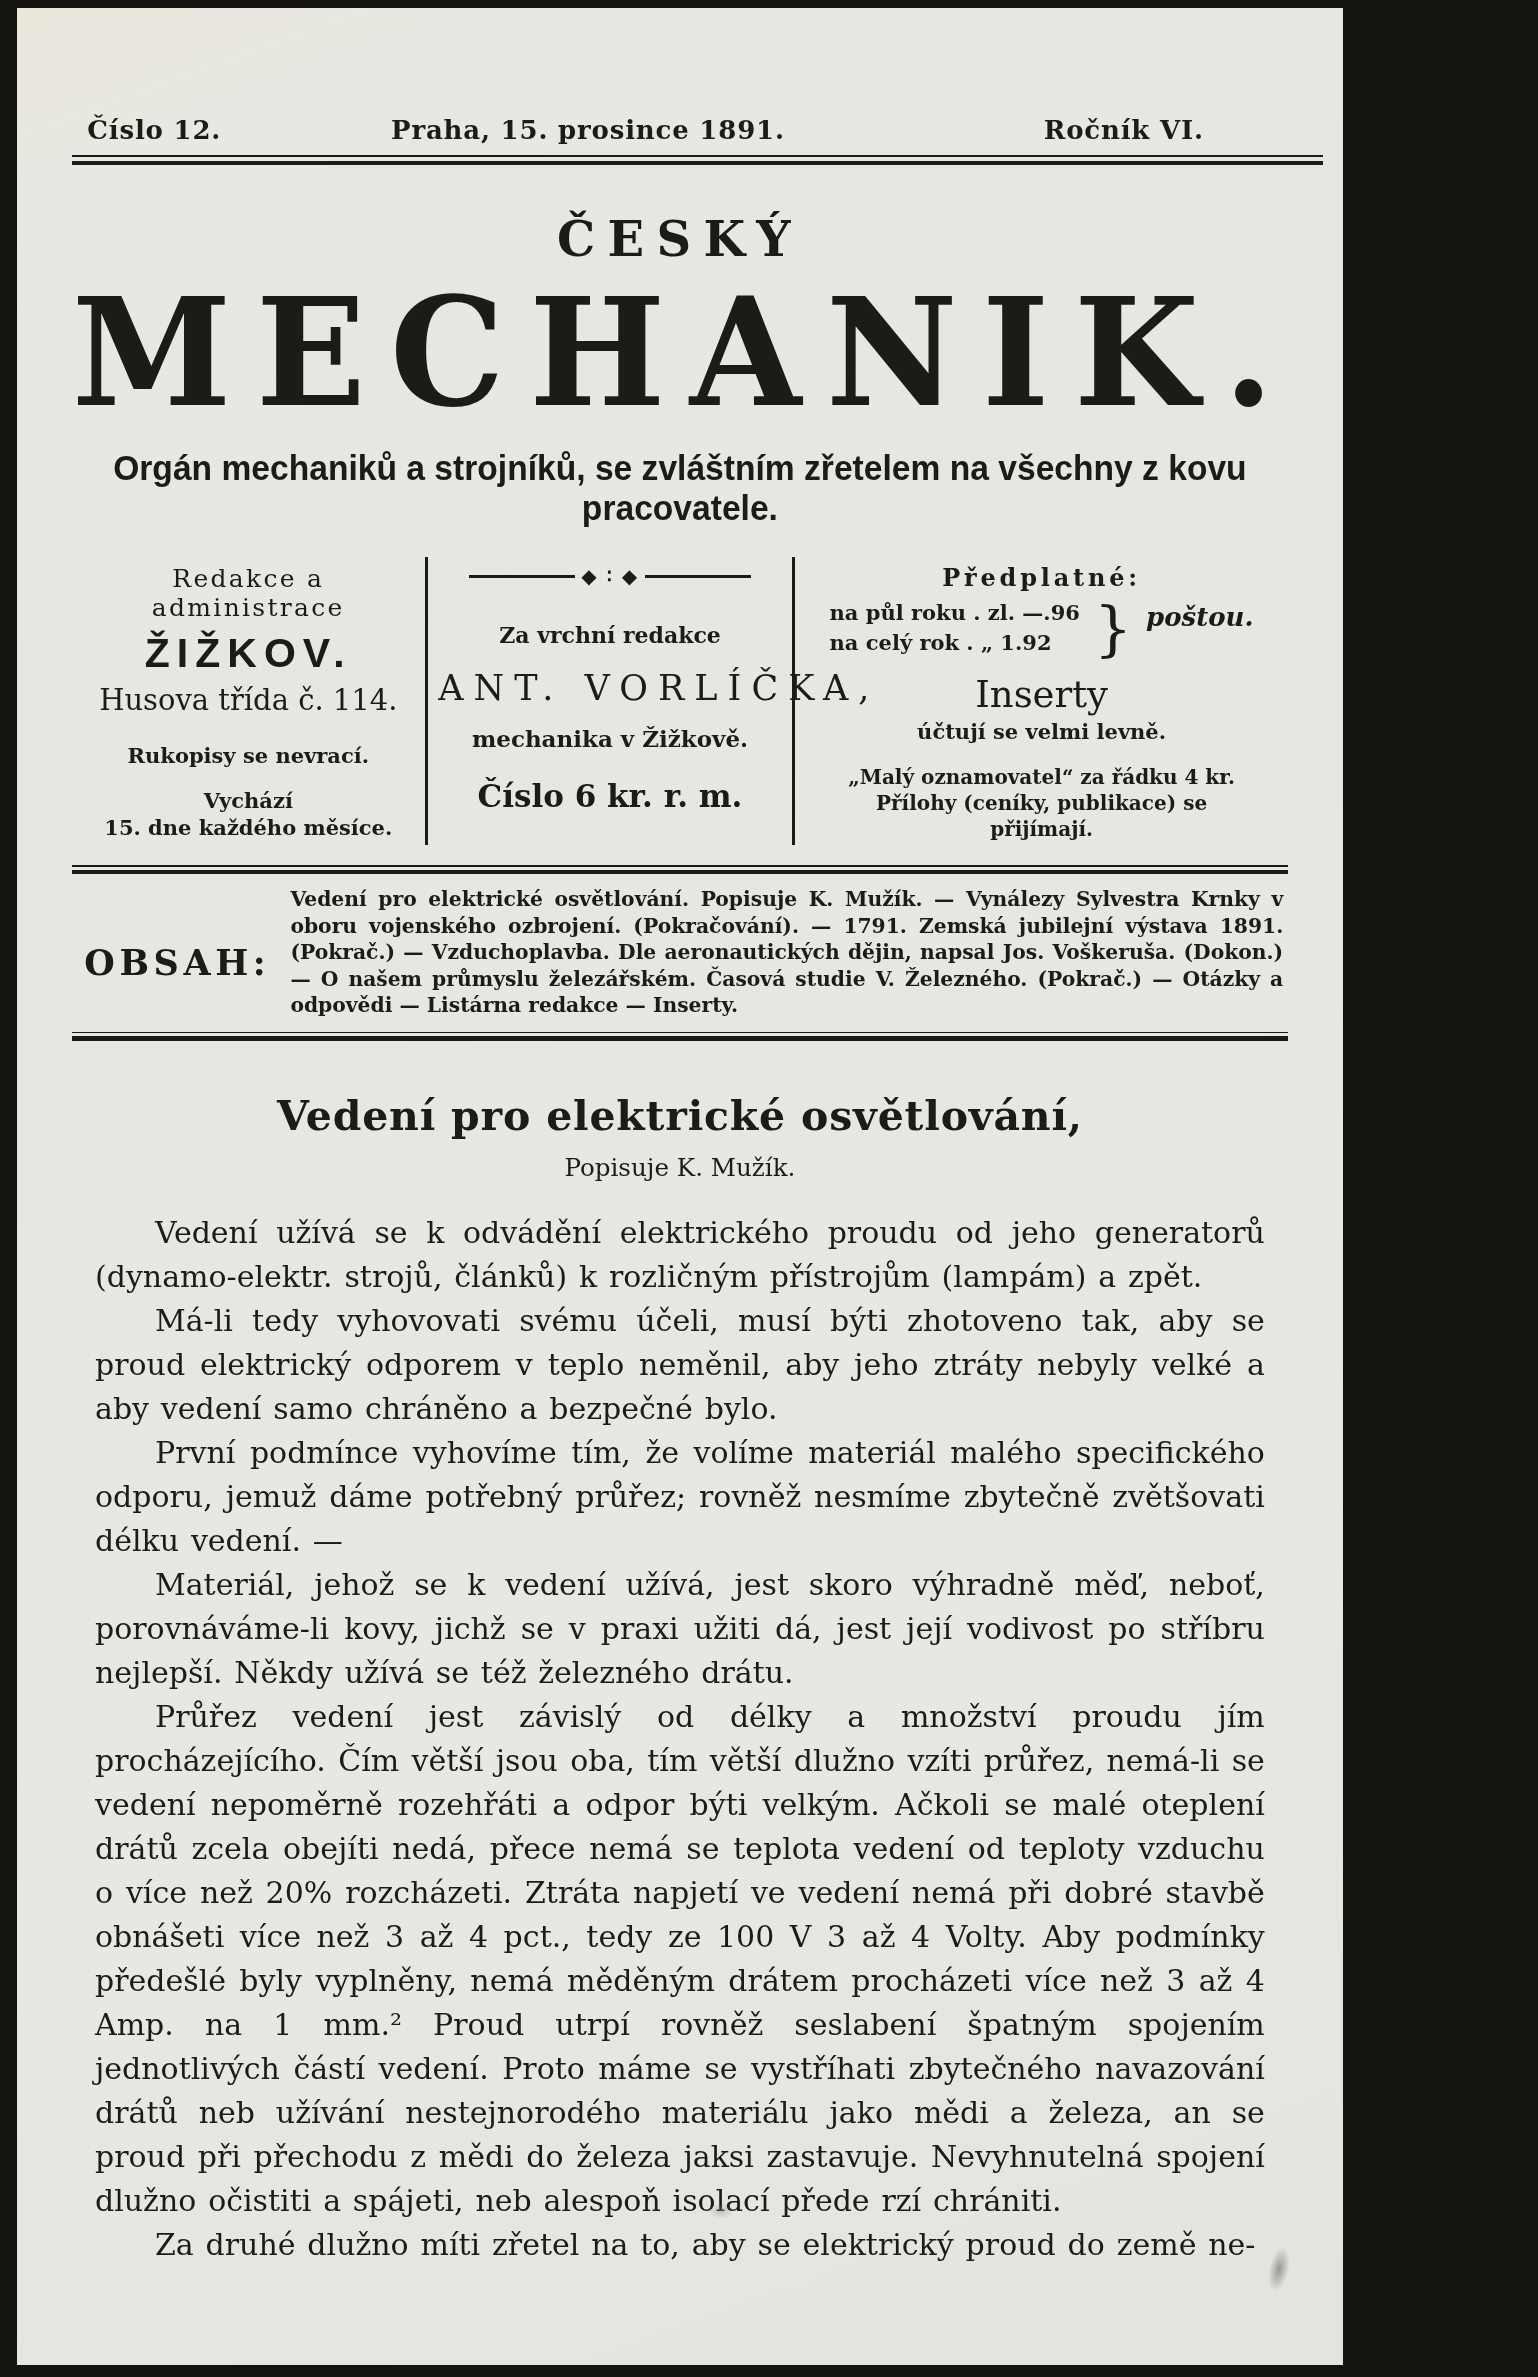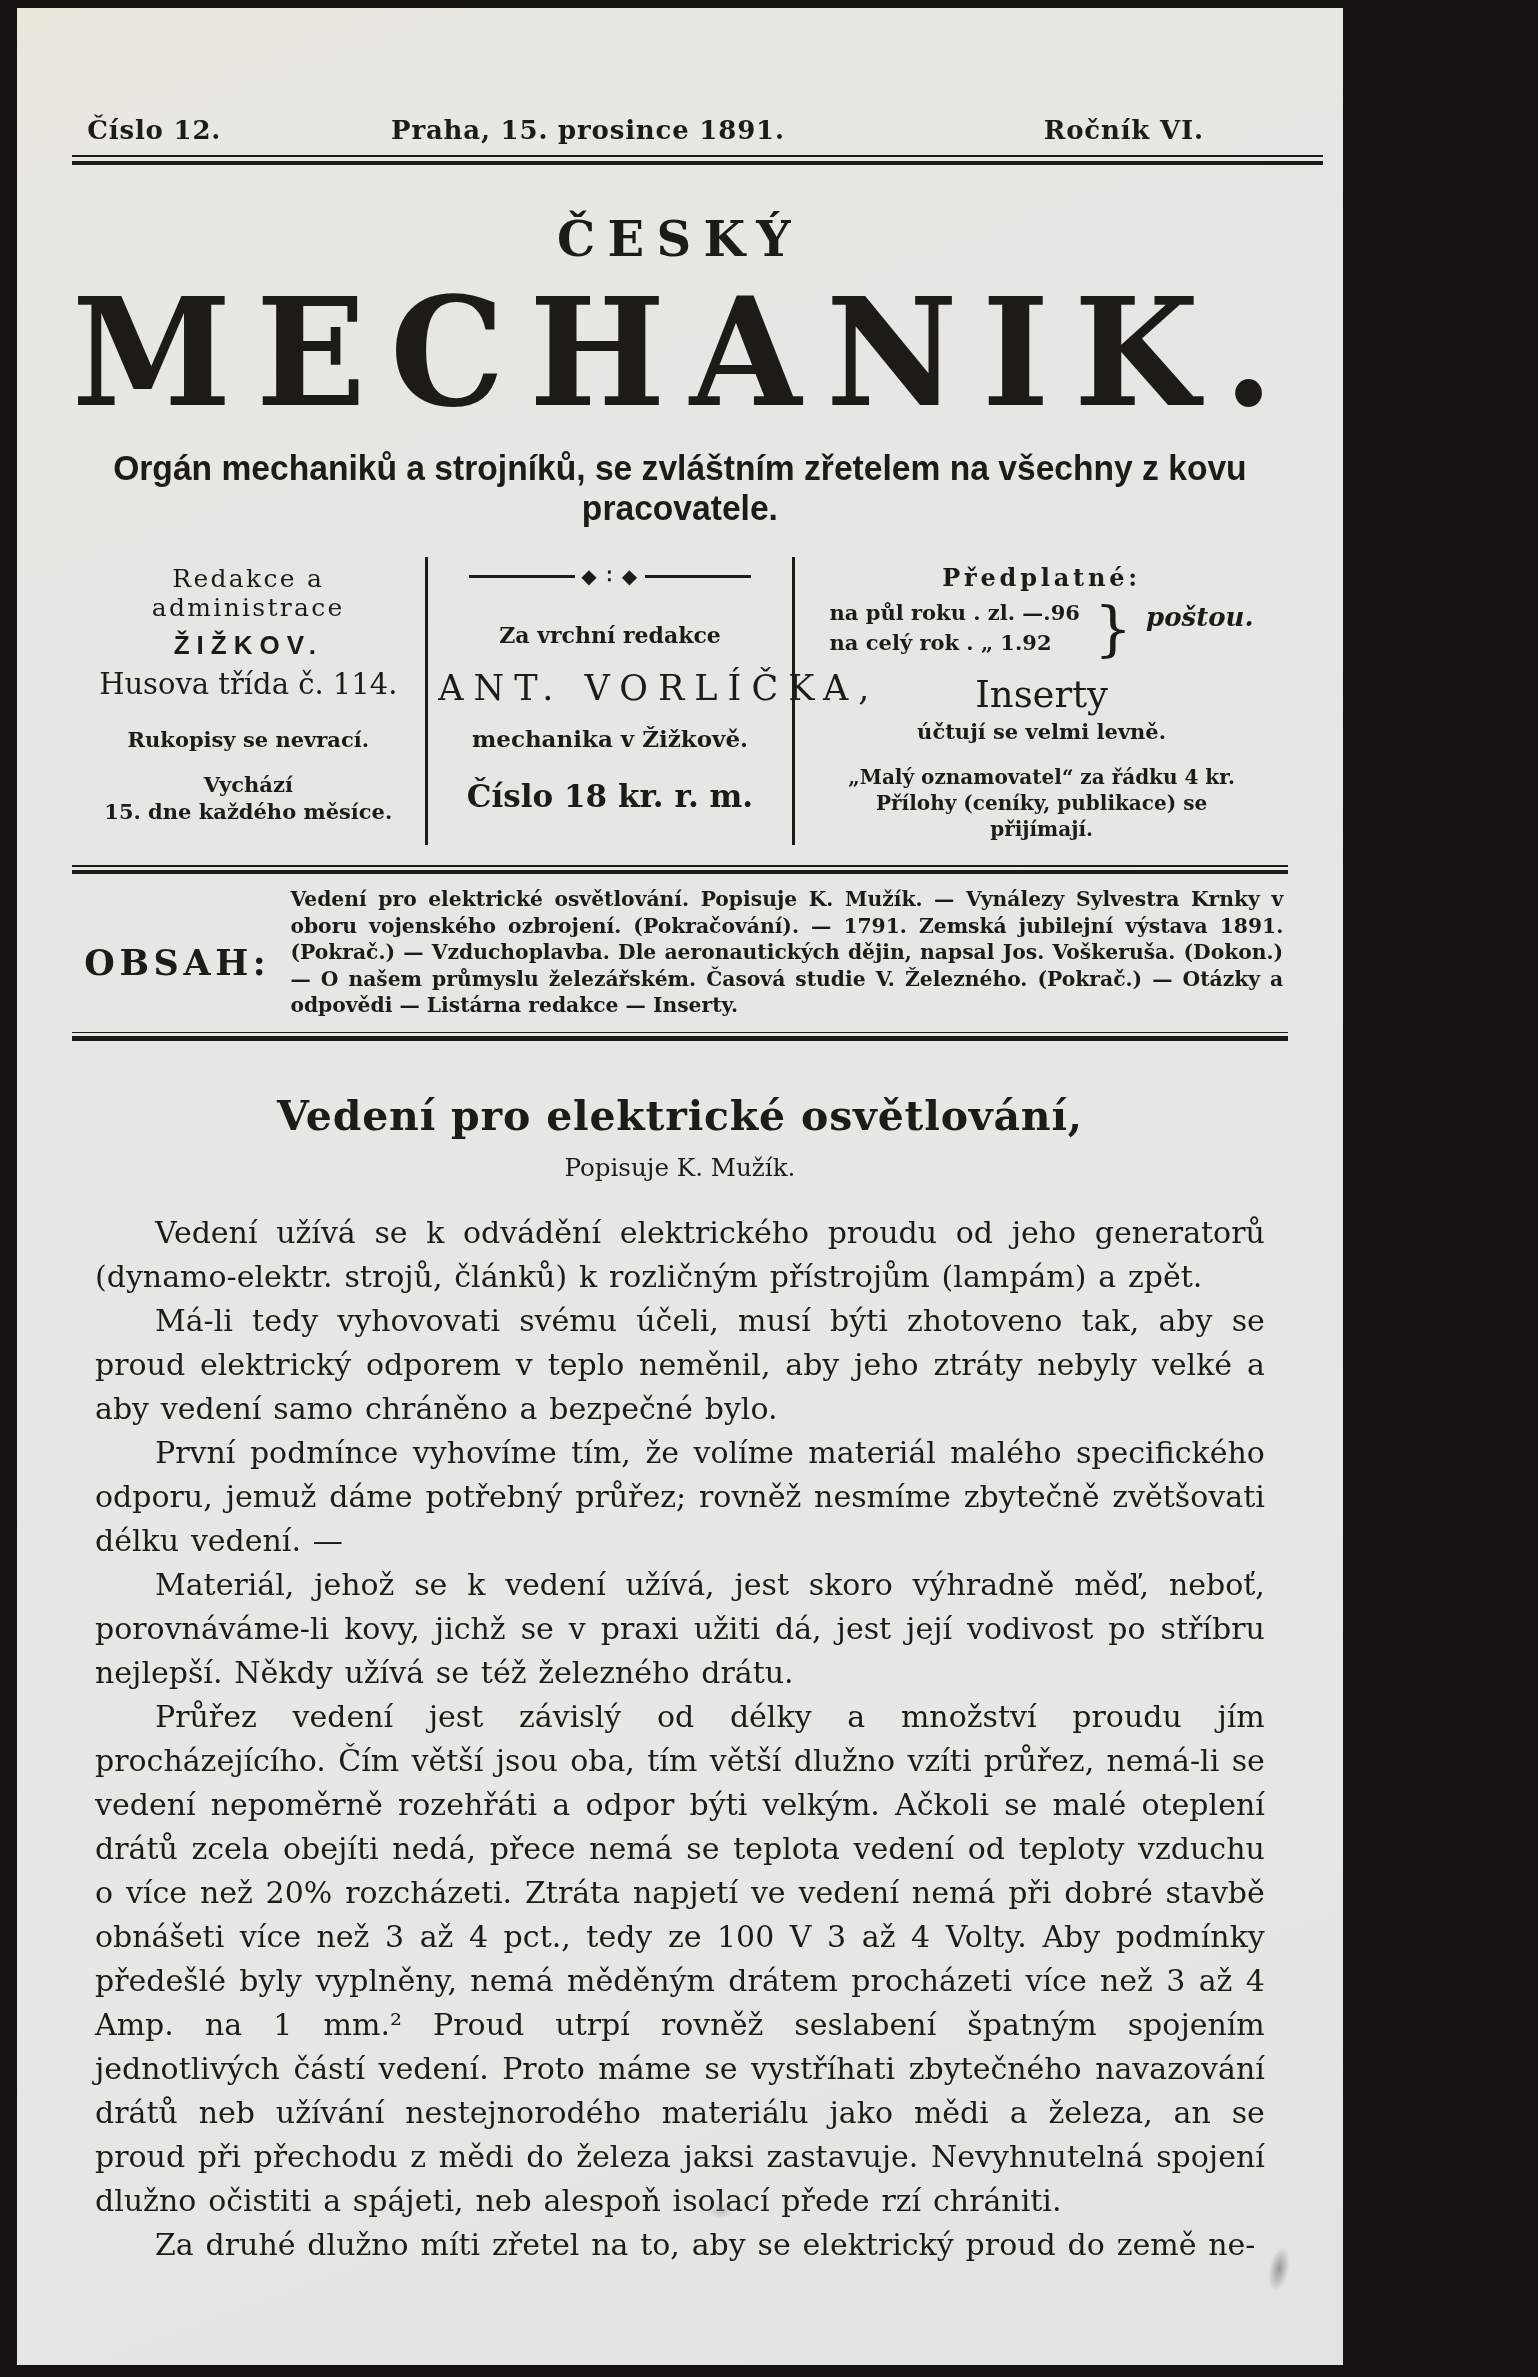--- a/index.html
+++ b/index.html
@@ -76,21 +76,21 @@
     display: flex;
     align-items: stretch;
     min-height: 219px;
   }
   .info-col { padding: 3.1px 10.7px; }
   .col-redakce   { width: 29%; text-align: center; }
   .col-redaktor  { width: 30.5%; text-align: center; border-left: 3.1px solid #1d1b16; border-right: 3.1px solid #1d1b16; }
   .col-predplatne{ width: 40.5%; text-align: center; }
 
   .redakce-line1 { font-size: 25px; letter-spacing: 2.3px; margin-top: 4.6px; }
-  .redakce-line2 { font-family: "Liberation Sans", sans-serif; font-size: 26px; font-weight: bold; letter-spacing: 7px; margin-top: 7.7px; }
+  .redakce-line2 { font-family: "Liberation Sans", sans-serif; font-size: 41px; font-weight: bold; letter-spacing: 7px; margin-top: 7.7px; }
   .redakce-line3 { font-size: 29px; font-weight: normal; margin-top: 6.1px; }
   .redakce-note1 { font-size: 21px; font-weight: bold; margin-top: 26px; }
   .redakce-note2 { font-size: 21px; font-weight: bold; margin-top: 20px; }
   .redakce-note3 { font-size: 21px; font-weight: bold; margin-top: 1.5px; }
 
   .ornament-divider {
     display: flex; align-items: center; gap: 6.1px;
     margin: 4.6px 31px 0 31px;
     color: #1d1b16;
   }
@@ -202,21 +202,21 @@
 
         <div class="info-col col-redaktor">
           <div class="ornament-divider">
             <span class="bar"></span>
             <span class="glyphs">◆ ∶ ◆</span>
             <span class="bar"></span>
           </div>
           <div class="redaktor-line1">Za vrchní redakce</div>
           <div class="redaktor-line2">ANT. VORLÍČKA,</div>
           <div class="redaktor-line3">mechanika v Žižkově.</div>
-          <div class="redaktor-line4">Číslo 18 kr. r. m.</div>
+          <div class="redaktor-line4">Číslo 6 kr. r. m.</div>
         </div>
 
         <div class="info-col col-predplatne">
           <div class="predplatne-heading">Předplatné:</div>
           <div class="price-cluster">
             <div class="price-rows">
               <div>na půl roku .  zl.  —.96</div>
               <div>na celý rok .  „  1.92</div>
             </div>
             <div class="brace">}</div>

